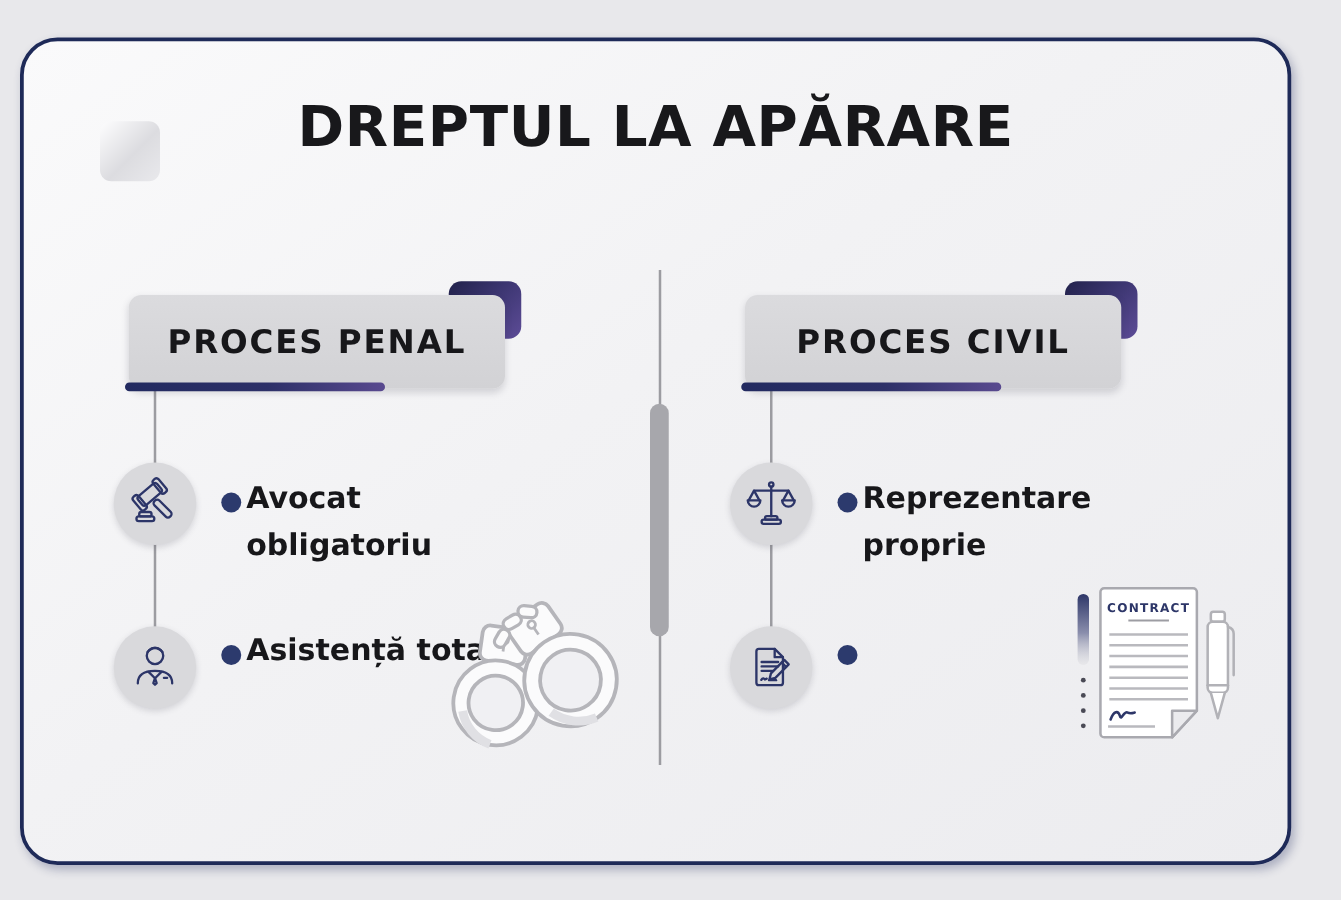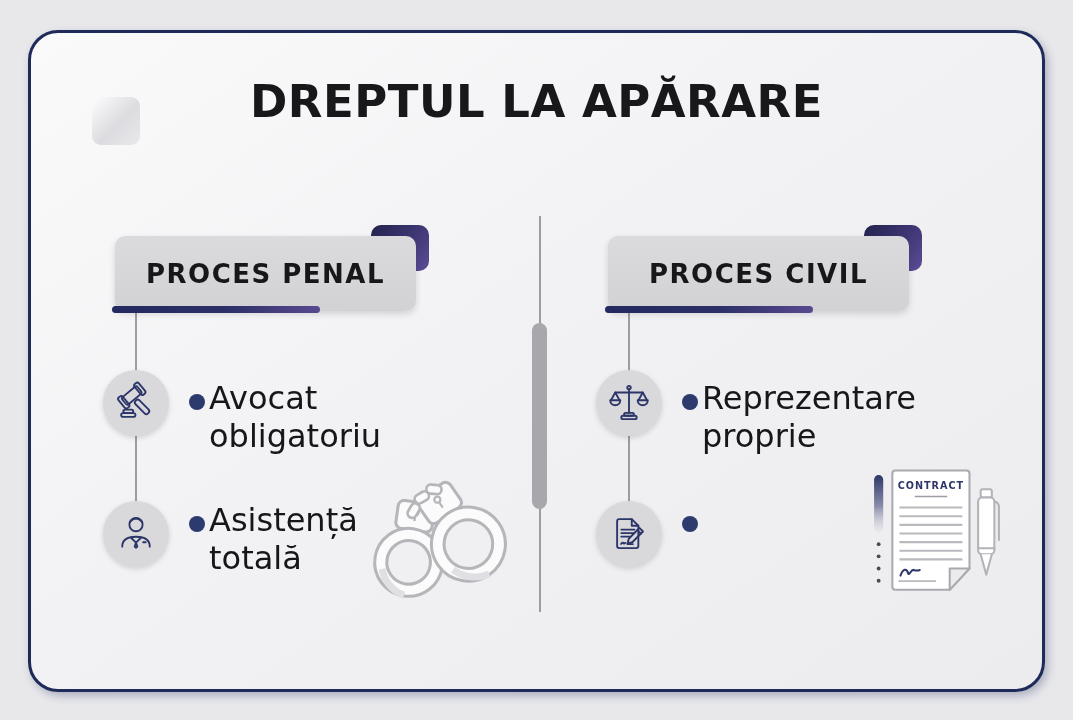--- a/index.html
+++ b/index.html
@@ -1,20 +1,20 @@
 <!DOCTYPE html>
 <html><head>
 <meta charset="utf-8">
 <style>
   * { margin:0; padding:0; box-sizing:border-box; }
   html,body { width:1073px; height:720px; }
   body { background:#e8e8eb; font-family:"DejaVu Sans", sans-serif; position:relative; overflow:hidden; }
 
   .card {
-    position:absolute; left:28px; top:30px; width:1017px; height:662px;
+    position:absolute; left:16px; top:30px; width:1017px; height:662px;
     background:linear-gradient(145deg,#fafafb 0%, #f2f2f4 45%, #ececef 100%);
     border:3px solid #1e2a58; border-radius:30px;
     box-shadow:3px 4px 8px rgba(35,45,95,.30);
     padding-left:48px;
   }
 
   .deco-square {
     position:absolute; left:61px; top:64px; width:48px; height:48px; border-radius:9px;
     background:linear-gradient(135deg,#fdfdfe 0%, #dcdce0 55%, #e9e9ec 100%);
   }
@@ -56,21 +56,21 @@
   .connector.penal { left:104px; }
   .connector.civil { left:597px; }
 
   
   .icon-circle {
     position:absolute; width:66px; height:66px; border-radius:50%;
     background:#d9d9dc; box-shadow:0 2px 5px rgba(60,60,80,.18);
     display:flex; align-items:center; justify-content:center;
   }
   .bullet { position:absolute; width:16px; height:16px; border-radius:50%; background:#2c3a6d; }
-  .item-text { position:absolute; width:235px; font-size:32px; line-height:38px; color:#17171a; font-weight:normal; }
+  .item-text { position:absolute; width:235px; font-size:24px; line-height:38px; color:#17171a; font-weight:bold; }
 
   .illus { position:absolute; }
 </style>
 </head>
 <body>
 
 <div class="card">
 
   <div class="deco-square"></div>
 

